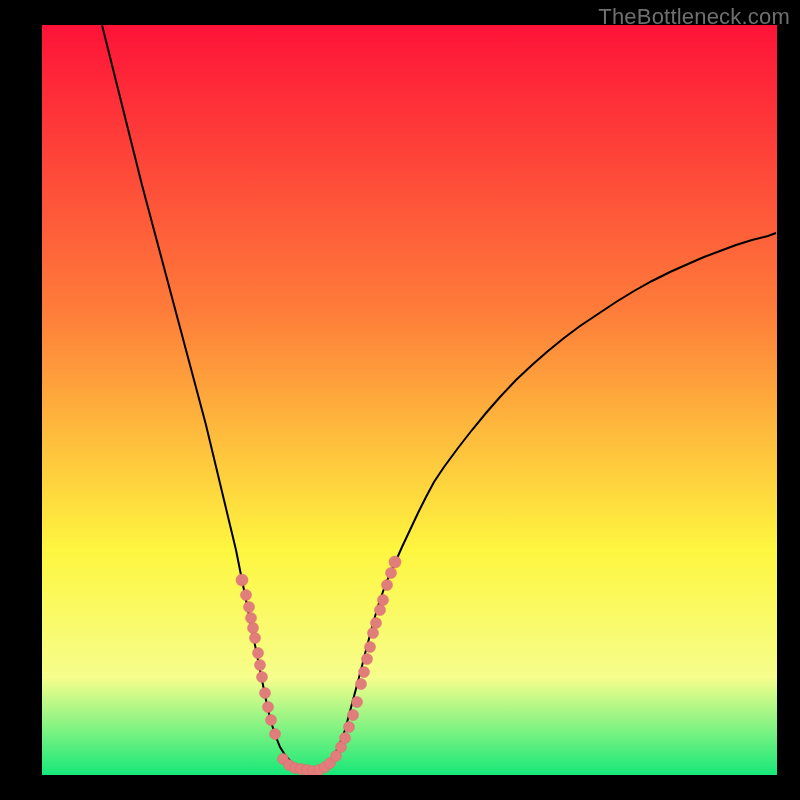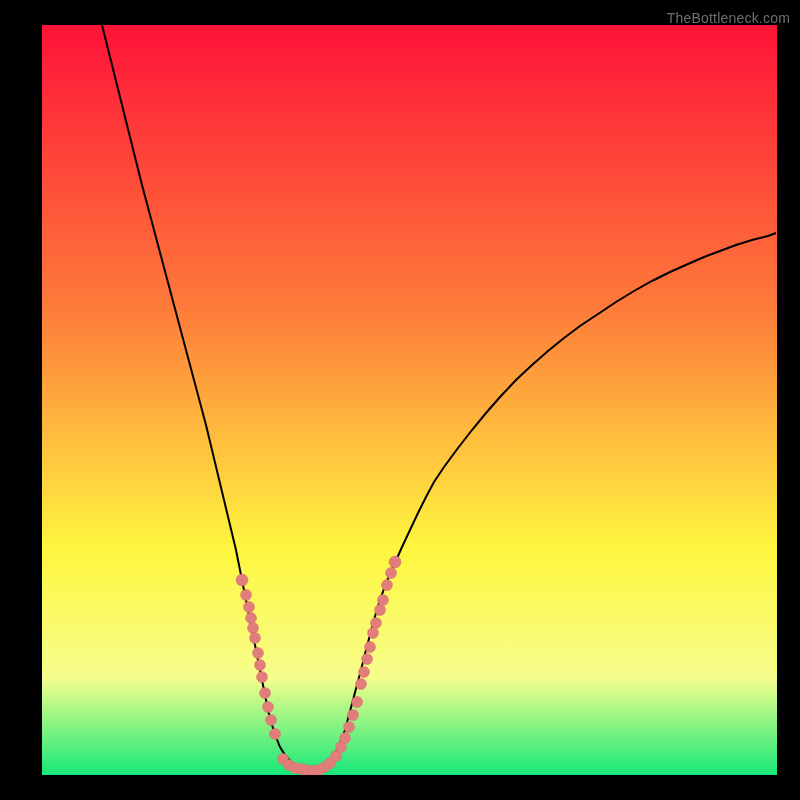--- a/index.html
+++ b/index.html
@@ -28,24 +28,23 @@
     overflow: hidden;
   }
   .plot svg {
     display: block;
   }
   .watermark {
     position: absolute;
     top: 4px;
     right: 10px;
     color: #6f6f6f;
-    font-size: 14px;
+    font-size: 22px;
     font-weight: 500;
     letter-spacing: 0.2px;
-    margin-top: 6px;
   }
 </style>
 </head>
 <body>
 
 <div class="frame">
   <div class="plot">
     <svg width="735" height="750" viewBox="0 0 735 750">
       <defs>
         <linearGradient id="bg-grad" x1="0" y1="0" x2="0" y2="1">

